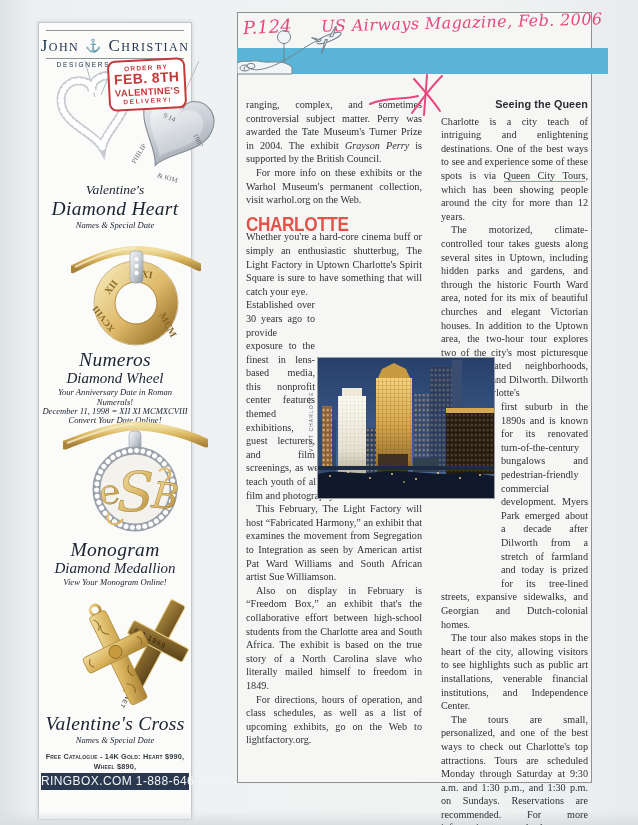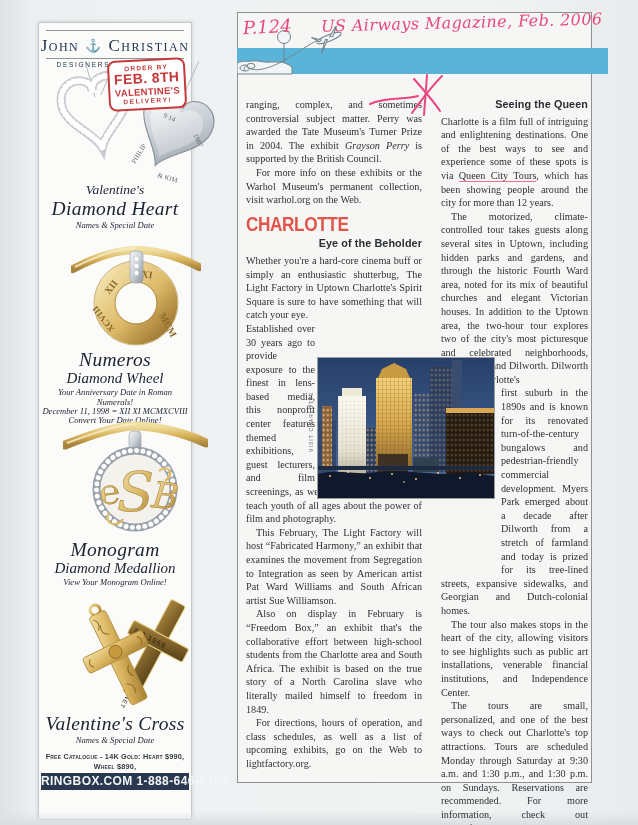--- a/index.html
+++ b/index.html
@@ -36,21 +36,21 @@
   .cap .s{font-size:13.5px}
   .cap .l{font-size:19.5px;letter-spacing:.3px}
   .cap .m{font-size:15px}
   .cap .t{font-size:8.6px;padding-top:2px}
   .cap .t2{font-size:8.6px}
   .cap1{top:160px}.cap2{top:326px}.cap3{top:516px}.cap4{top:690px}
   .catalogue{position:absolute;left:0;top:729px;width:100%;text-align:center;
       font-family:"Liberation Sans",sans-serif;font-variant:small-caps;font-weight:bold;
       font-size:7.3px;color:#343a42;line-height:9.5px;letter-spacing:.2px}
   .contact-bar{position:absolute;left:2px;right:2px;top:750px;height:17px;background:#2b3950;
-      color:#f3f5f7;font-family:"Liberation Sans",sans-serif;font-weight:bold;font-size:12px;
+      color:#f3f5f7;font-family:"Liberation Sans",sans-serif;font-weight:normal;font-size:12px;
       text-align:center;letter-spacing:.4px;line-height:17px;white-space:nowrap}
 
   
   .article-box{position:absolute;left:237px;top:12px;width:355px;height:771px;
       border:1px solid #8d9194;background:#f6f7f4}
   .blue-band{position:absolute;left:237px;top:48px;width:371px;height:26px;background:#5ab4d8;z-index:2}
   .doodle{position:absolute;left:237px;top:26px;z-index:3}
   .asterisk{position:absolute;left:368px;top:74px;z-index:4;overflow:visible}
   .hw{position:absolute;color:#e8487e;font-family:"DejaVu Serif",serif;font-style:italic;z-index:5;white-space:nowrap}
   .hw1{left:243px;top:16px;font-size:18px;transform:rotate(-3deg)}
@@ -266,32 +266,31 @@
       <path d="M44,39 C52,28 64,12 74,2"></path>
       <path d="M46,5 C54,14 66,28 72,37"></path>
       <path d="M59,1 C58,14 57,28 56,41"></path>
     </g>
   </svg>
 
   <div class="col col1">
     <p class="body"><span>ranging, complex, and sometimes controversial subject matter. Perry was awarded the Tate Museum's Turner Prize in 2004. The exhibit </span><span class="it">Grayson Perry</span><span> is supported by the British Council.</span></p>
     <p class="body indent"><span>For more info on these exhibits or the Warhol Museum's permanent collection, visit </span><span class="bold">warhol.org</span><span> on the Web.</span></p>
     <h2 class="charlotte">CHARLOTTE</h2>
-    <h3 class="subhead">Eye of the Beholder</h3>
     <p class="body">Whether you're a hard-core cinema buff or simply an enthusiastic shutterbug, The Light Factory in Uptown Charlotte's Spirit Square is sure to have something that will catch your eye.</p>
     <div class="spacer-r"></div>
     <p class="body">Established over 30 years ago to provide exposure to the finest in lens-based media, this nonprofit center features themed exhibitions, guest lecturers, and film screenings, as well as outreach projects to teach youth of all ages about the power of film and photography.</p>
     <p class="body indent">This February, The Light Factory will host “Fabricated Harmony,” an exhibit that examines the movement from Segregation to Integration as seen by American artist Pat Ward Williams and South African artist Sue Williamson.</p>
     <p class="body indent">Also on display in February is “Freedom Box,” an exhibit that's the collaborative effort between high-school students from the Charlotte area and South Africa. The exhibit is based on the true story of a North Carolina slave who literally mailed himself to freedom in 1849.</p>
     <p class="body indent"><span>For directions, hours of operation, and class schedules, as well as a list of upcoming exhibits, go on the Web to </span><span class="bold">lightfactory.org</span><span>.</span></p>
   </div>
 
   <div class="col col2">
     <h3 class="subhead first">Seeing the Queen</h3>
-    <p class="body"><span>Charlotte is a film full of intriguing and enlightening destinations. One of the best ways to see and experience some of these spots is via </span><span class="pink-underline">Queen City Tours</span><span>, which has been showing people around the city for more than 12 years.</span></p>
+    <p class="body"><span>Charlotte is a city teach of intriguing and enlightening destinations. One of the best ways to see and experience some of these spots is via </span><span class="pink-underline">Queen City Tours</span><span>, which has been showing people around the city for more than 12 years.</span></p>
     <p class="body indent">The motorized, climate-controlled tour takes guests along several sites in Uptown, including hidden parks and gardens, and through the historic Fourth Ward area, noted for its mix of beautiful churches and elegant Victorian houses. In addition to the Uptown area, the two-hour tour explores two of the city's most picturesque and celebrated neighborhoods, Myers Park and Dilworth. Dilworth arose as Charlotte's</p>
     <div class="spacer-l"></div>
     <p class="body">first suburb in the 1890s and is known for its renovated turn-of-the-century bungalows and pedestrian-friendly commercial development. Myers Park emerged about a decade after Dilworth from a stretch of farmland and today is prized for its tree-lined streets, expansive sidewalks, and Georgian and Dutch-colonial homes.</p>
     <p class="body indent">The tour also makes stops in the heart of the city, allowing visitors to see highlights such as public art installations, venerable financial institutions, and Independence Center.</p>
     <p class="body indent"><span>The tours are small, personalized, and one of the best ways to check out Charlotte's top attractions. Tours are scheduled Monday through Saturday at 9:30 a.m. and 1:30 p.m., and 1:30 p.m. on Sundays. Reservations are recommended. For more information, check out </span><span class="bold">queencitytours.com</span><span>.</span></p>
 
   </div>
 
   <div class="photo">
     <svg width="176" height="140" viewBox="0 0 176 140">

